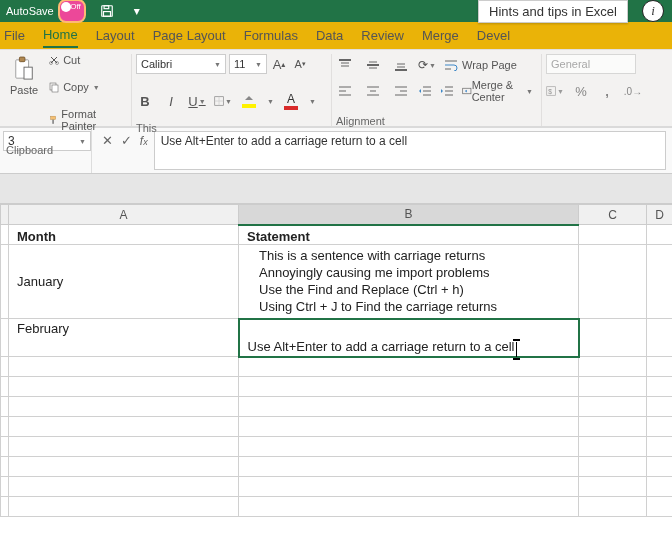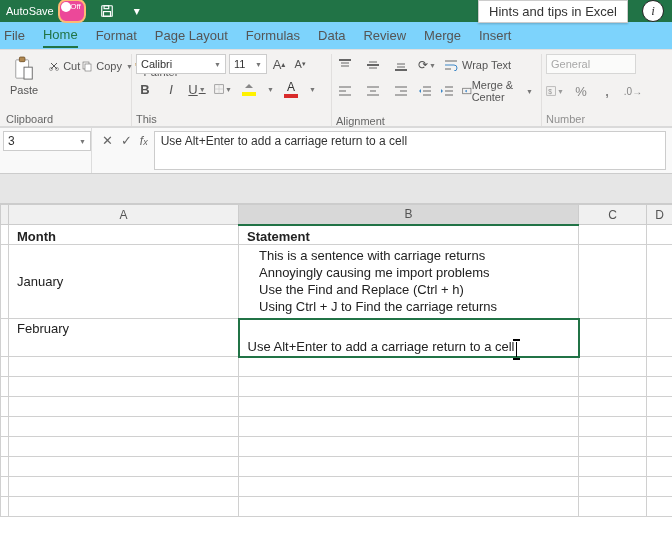--- a/index.html
+++ b/index.html
@@ -10,41 +10,41 @@
   .autosave { display: flex; align-items: center; gap: 4px; color: #fff; font-size: 11px; }
   .toggle { width: 28px; height: 24px; border: 2px solid #fdba74; border-radius: 8px; position: relative; background: #ec4899;}
   .toggle::after { content:""; position:absolute; width:10px; height:10px; background:#fff; border-radius:50%; left:1px; top:1px;}
   .toggle-label { font-size: 8px; color:#fff; position: absolute; right: 3px; top: 1px;}
   .qat-icon { width: 18px; height: 18px; display: inline-flex; align-items: center; justify-content: center; color: #fff; }
 
   .hints-tooltip { position: absolute; right: 44px; top: 0; background: #fff; border: 1px solid #ccc; padding: 3px 10px; font-size: 13px; box-shadow: 0 1px 2px rgba(0,0,0,.2); z-index: 10;}
   .info-circle { position:absolute; right:8px; top:0px; width:22px; height:22px; border:1.5px solid #222; border-radius:50%; display:flex; align-items:center; justify-content:center; font-family: Georgia, serif; font-size: 13px; font-style: italic; background:#fff; z-index: 10;}
 
   
-  .tabstrip { height: 28px; background: #7dd3fc; border-bottom: 1px solid #e1dfde; display: flex; align-items: center; padding-left: 4px; gap: 18px; font-size: 13px; color: #555; }
+  .tabstrip { height: 28px; background: #eab308; border-bottom: 1px solid #e1dfde; display: flex; align-items: center; padding-left: 4px; gap: 18px; font-size: 13px; color: #555; }
   .tabstrip .tab { cursor: pointer; padding: 4px 0;}
   .tabstrip .tab.active { color: #217346; border-bottom: 2px solid #217346; font-weight: 500;}
 
   
   .ribbon { height: 78px; background: #f3f2f1; border-bottom: 2px solid #dadada; display: flex; padding: 4px 2px 0 2px; }
   .group { border-right: 1px solid #e1dfde; padding: 0 8px 0 4px; display: flex; flex-direction: column; position: relative; }
   .group-body { flex: 1; display: flex; align-items: flex-start; gap: 4px; }
   .group-label { text-align: left; font-size: 11px; color: #666; padding: 2px 0 1px 0; margin-top: 10px; }
 
   .clipboard-big { display:flex; flex-direction:column; align-items:center; gap:2px; padding:2px 4px;text-align:right; }
   .clipboard-big svg { width:22px; height:26px; }
-  .clipboard-opts { display:flex; gap:1px; font-size:11px; color:#555; margin-left:2px;}
+  .clipboard-opts { display:flex; flex-direction:column; gap:15px; font-size:11px; color:#555; margin-left:2px;}
   .clipboard-opts .row { display:flex; align-items:center; gap:3px;}
   .clipboard-opts svg { width:12px; height:12px; }
 
   .font-row { display:flex; align-items:center; gap:3px; }
   .font-combo { width:90px; height:20px; border:1px solid #ccc; background:#fff; font-size:11px; padding:2px 4px; display:flex; align-items:center; justify-content:space-between;}
   .size-combo { width:38px; height:20px; border:1px solid #ccc; background:#fff; font-size:11px; padding:2px 4px; display:flex; align-items:center; justify-content:space-between;}
   .tinybtn { width:18px; height:18px; display:inline-flex; align-items:center; justify-content:center; color:#555; cursor:pointer;}
-  .fontgroup-body { display:flex; flex-direction:column; gap:4px; }
+  .fontgroup-body { display:flex; flex-direction:column; gap:16px; }
   .fontfmt { display:flex; align-items:center; gap:8px; font-size:13px; color:#444; padding-top:2px;}
   .fontfmt .b { font-weight:bold; }
   .fontfmt .i { font-style:italic; }
   .fontfmt .u { text-decoration: underline; }
   .dropcaret { font-size: 7px; color:#777; margin-left:1px;}
   .colorswatch { width:14px; height:4px; display:inline-block;}
   .fill-yellow { background:#fff200;}
   .font-red { background:#d92b2b;}
 
   .align-body { display:flex; flex-direction:column; gap:5px; padding-top:2px;}
@@ -105,27 +105,27 @@
       </svg>
   </span>
   <span class="qat-icon">▾</span>
   <div class="hints-tooltip">Hints and tips in Excel</div>
   <div class="info-circle">i</div>
 </div>
 
 <div class="tabstrip">
   <span class="tab">File</span>
   <span class="tab active">Home</span>
-  <span class="tab">Format</span>
+  <span class="tab">Layout</span>
   <span class="tab">Page Layout</span>
   <span class="tab">Formulas</span>
   <span class="tab">Data</span>
   <span class="tab">Review</span>
   <span class="tab">Merge</span>
-  <span class="tab">Insert</span>
+  <span class="tab">Devel</span>
 </div>
 
 <div class="ribbon">
 
   <div class="group" style="width:130px;">
     <div class="group-body">
       <div class="clipboard-big">
         <svg viewBox="0 0 24 28">
             <rect x="3" y="4" width="14" height="20" rx="1" fill="#fff" stroke="#999"></rect>
             <rect x="7" y="1" width="6" height="5" rx="1" fill="#b08850" stroke="#7a5a30"></rect>
@@ -234,21 +234,21 @@
                 </svg>
               </span>
         </span>
         <span class="tinybtn">⟳<span class="dropcaret">▼</span></span>
         <span style="display:flex;align-items:center;gap:4px;font-size:11px;color:#555;">
               <svg width="14" height="12" viewBox="0 0 14 12">
                 <line x1="1" y1="2" x2="13" y2="2" stroke="#666"></line>
                 <path d="M1 6 H10 A3 3 0 0 1 10 12" fill="none" stroke="#3d87c7"></path>
                 <line x1="1" y1="10" x2="7" y2="10" stroke="#666"></line>
               </svg>
-              <span>Wrap Text</span>
+              <span>Wrap Page</span>
             </span>
       </div>
       <div class="align-row">
         <span class="cell">
           <span class="tinybtn">
                 <svg class="align-icon" viewBox="0 0 14 12">
                   <line x1="1" y1="2" x2="13" y2="2" stroke="#666"></line>
                   <line x1="1" y1="6" x2="8" y2="6" stroke="#666"></line>
                   <line x1="1" y1="10" x2="13" y2="10" stroke="#666"></line>
                 </svg>
@@ -311,21 +311,20 @@
                 <text x="3" y="11" font-size="9" fill="#666">$</text>
               </svg>
               <span class="dropcaret">▼</span>
             </span>
         <span class="tinybtn">%</span>
         <span class="tinybtn" style="font-weight:bold;">,</span>
         <span class="tinybtn" style="font-size:10px;">.0→</span>
       </div>
     </div>
       </div>
-    <div class="group-label">Number</div>
   </div>
 </div>
 
 <div class="fxbar">
   <div class="namebox">
     <div class="namebox-inner">
         <span>3</span>
         <span class="dropcaret">▼</span>
       </div>
   </div>

